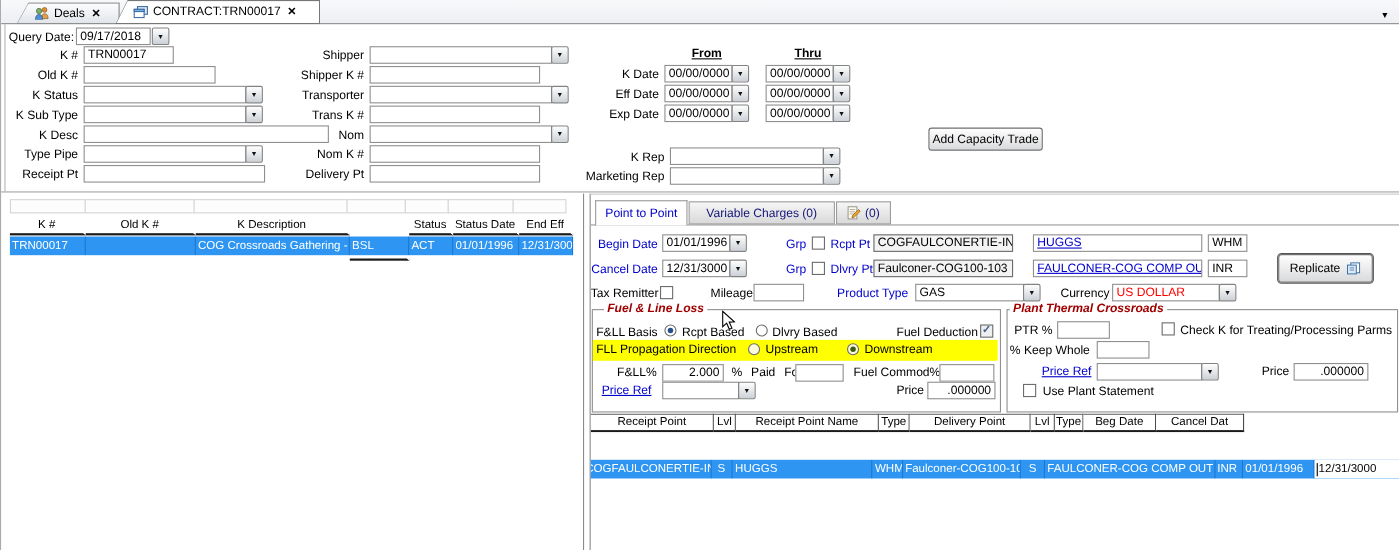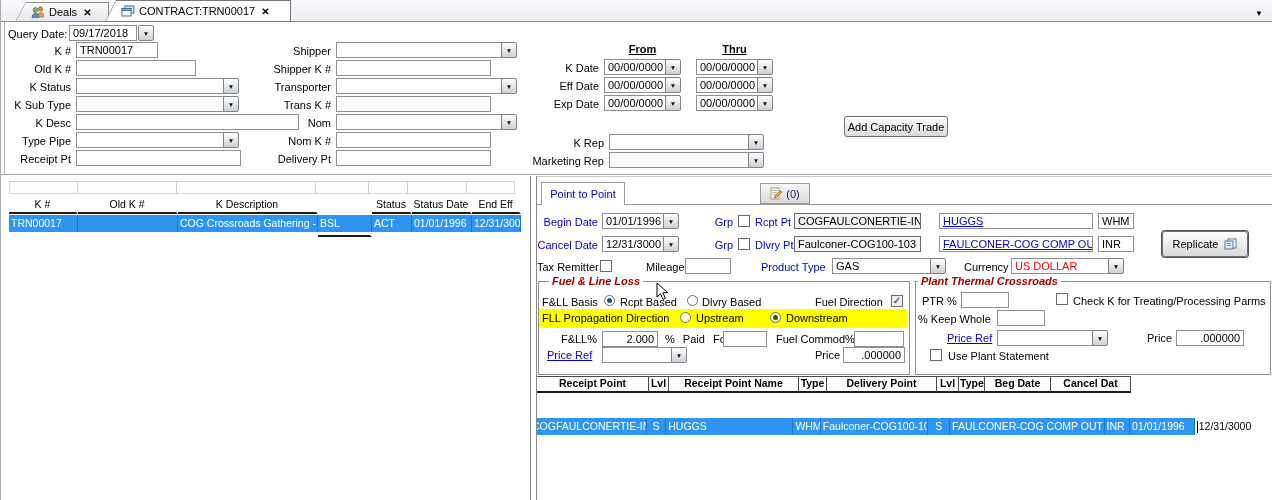--- a/index.html
+++ b/index.html
@@ -193,20 +193,23 @@
   </div>
 
   <div class="vline" style="left:529px;top:176px;height:324px;"></div>
   <div class="vline" style="left:535px;top:176px;height:324px;"></div>
   <div class="hline" style="left:536px;top:176px;width:736px;background:#c9c9c9;"></div>
 
   <div class="hline" style="left:536px;top:204px;width:736px;background:#9a9a9a;"></div>
   <div style="position:absolute;left:540px;top:182px;width:84px;height:23px;background:#fff;border:1px solid #9a9a9a;border-bottom:none;box-sizing:border-box;z-index:2;display:flex;align-items:center;justify-content:center;color:#0000cc;">
     <span>Point to Point</span>
   </div>
+  <div style="position:absolute;left:625px;top:183px;width:133px;height:21px;background:linear-gradient(#f6f6f6,#d9d9d9);border:1px solid #9a9a9a;box-sizing:border-box;display:flex;align-items:center;justify-content:center;color:#15157a;">
+    <span>Variable Charges (0)</span>
+  </div>
   <div style="position:absolute;left:759px;top:183px;width:50px;height:21px;background:linear-gradient(#f6f6f6,#d9d9d9);border:1px solid #9a9a9a;box-sizing:border-box;display:flex;align-items:center;justify-content:center;gap:3px;color:#15157a;">
     <span>
       <svg width="13" height="13" viewBox="0 0 13 13">
         <rect x="1" y="1" width="8" height="11" fill="#fffbe8" stroke="#8a8a8a" stroke-width="0.8"></rect>
         <line x1="2.5" y1="3.5" x2="7.5" y2="3.5" stroke="#9a9a9a" stroke-width="0.7"></line>
         <line x1="2.5" y1="5.5" x2="7.5" y2="5.5" stroke="#9a9a9a" stroke-width="0.7"></line>
         <line x1="2.5" y1="7.5" x2="7.5" y2="7.5" stroke="#9a9a9a" stroke-width="0.7"></line>
         <path d="M5 9 L10.5 3.5 L12 5 L6.5 10.5 L4.5 11 Z" fill="#f0a830" stroke="#8a6010" stroke-width="0.7"></path>
       </svg>
     </span>
@@ -255,21 +258,21 @@
   <div class="B" style="left:1010px;top:258px;width:98px;color:#ff0000;">US DOLLAR</div>
   <div class="A" style="left:1107px;top:258px;">▼</div>
 
   <div class="grp" style="left:537px;top:281px;width:370px;height:92px;"></div>
   <div class="gt" style="left:548px;top:275px;">Fuel &amp; Line Loss</div>
   <div class="L" style="left:541px;top:296px;">F&amp;LL Basis</div>
   <div class="R on" style="left:603px;top:295px;"></div>
   <div class="L" style="left:619px;top:296px;">Rcpt Based</div>
   <div class="R" style="left:686px;top:295px;"></div>
   <div class="L" style="left:701px;top:296px;">Dlvry Based</div>
-  <div class="L" style="left:814px;top:296px;">Fuel Direction</div>
+  <div class="L" style="left:814px;top:296px;">Fuel Deduction</div>
   <div class="C on" style="left:890px;top:295px;"></div>
 
   <div class="hl" style="left:538px;top:309px;width:368px;height:19px;"></div>
   <div class="L" style="left:541px;top:312px;">FLL Propagation Direction</div>
   <div class="R y" style="left:679px;top:312px;"></div>
   <div class="L" style="left:695px;top:312px;">Upstream</div>
   <div class="R y on g" style="left:769px;top:312px;"></div>
   <div class="L" style="left:785px;top:312px;">Downstream</div>
 
   <div class="L Lr" style="left:546px;top:333px;width:50px;">F&amp;LL%</div>
@@ -294,21 +297,21 @@
   <div class="L" style="left:917px;top:313px;">% Keep Whole</div>
   <div class="B" style="left:996px;top:310px;width:48px;"></div>
   <div class="L lk" style="left:946px;top:332px;">Price Ref</div>
   <div class="B" style="left:996px;top:330px;width:96px;"></div>
   <div class="A" style="left:1091px;top:330px;">▼</div>
   <div class="L" style="left:1146px;top:332px;">Price</div>
   <div class="B num" style="left:1175px;top:330px;width:68px;">.000000</div>
   <div class="C" style="left:929px;top:349px;"></div>
   <div class="L" style="left:947px;top:350px;">Use Plant Statement</div>
 
-  <div class="row ghp" style="left:536px;top:376px;height:17px;width:736px;overflow:hidden;font-weight:bold;">
+  <div class="row ghp" style="left:536px;top:376px;height:17px;width:736px;overflow:hidden;">
     <div style="width:112px;">Receipt Point</div>
     <div style="width:20px;">Lvl</div>
     <div style="width:130px;">Receipt Point Name</div>
     <div style="width:28px;">Type</div>
     <div style="width:110px;">Delivery Point</div>
     <div style="width:22px;">Lvl</div>
     <div style="width:26px;">Type</div>
     <div style="width:66px;">Beg Date</div>
     <div style="width:80px;">Cancel Dat</div>
   </div>

